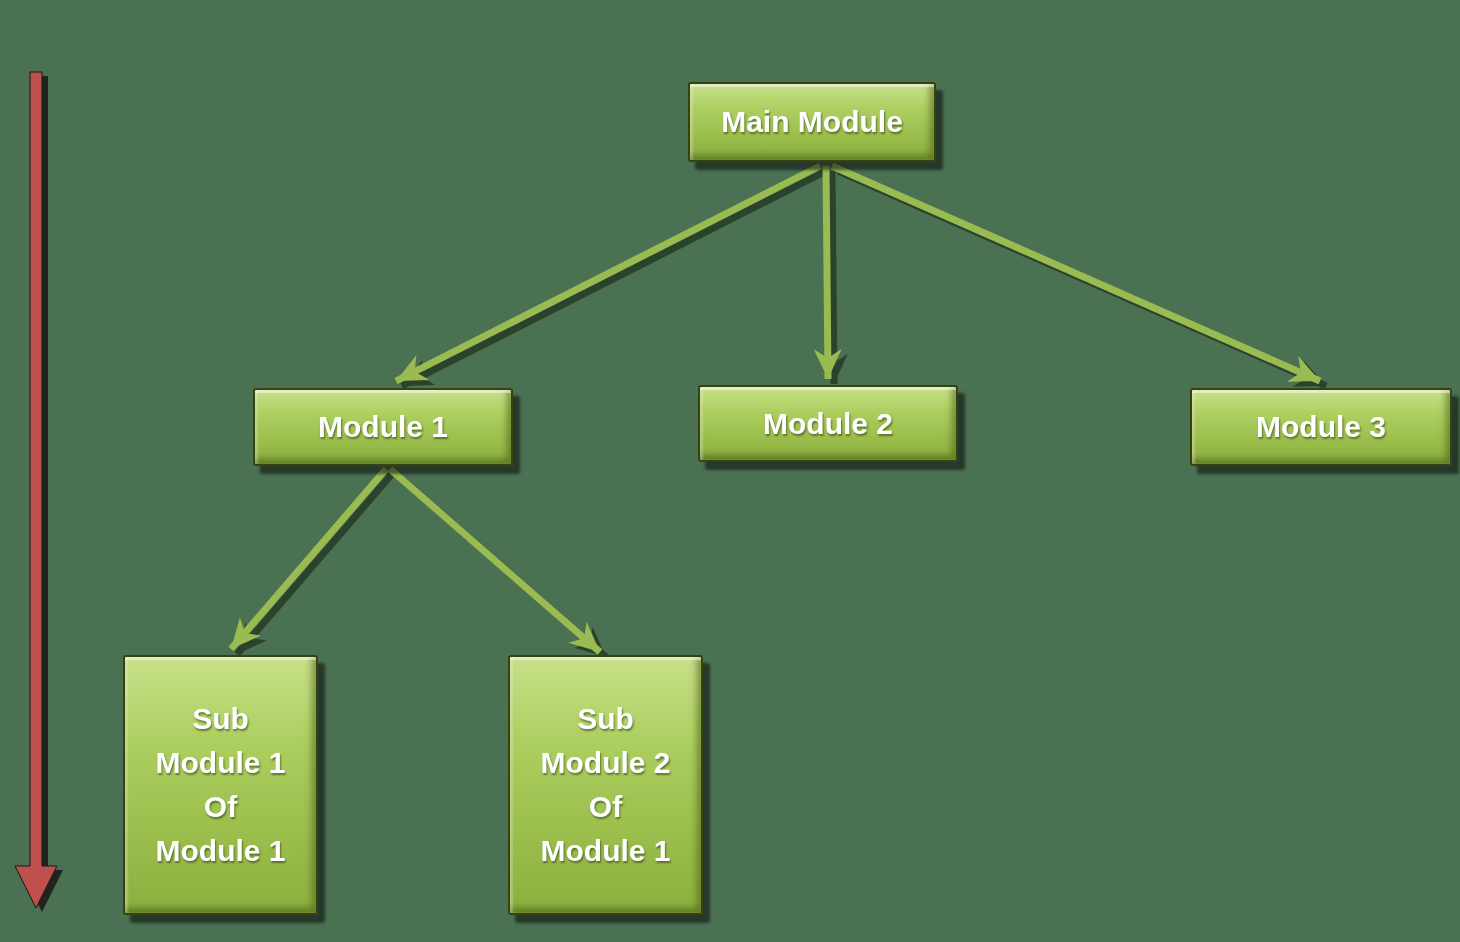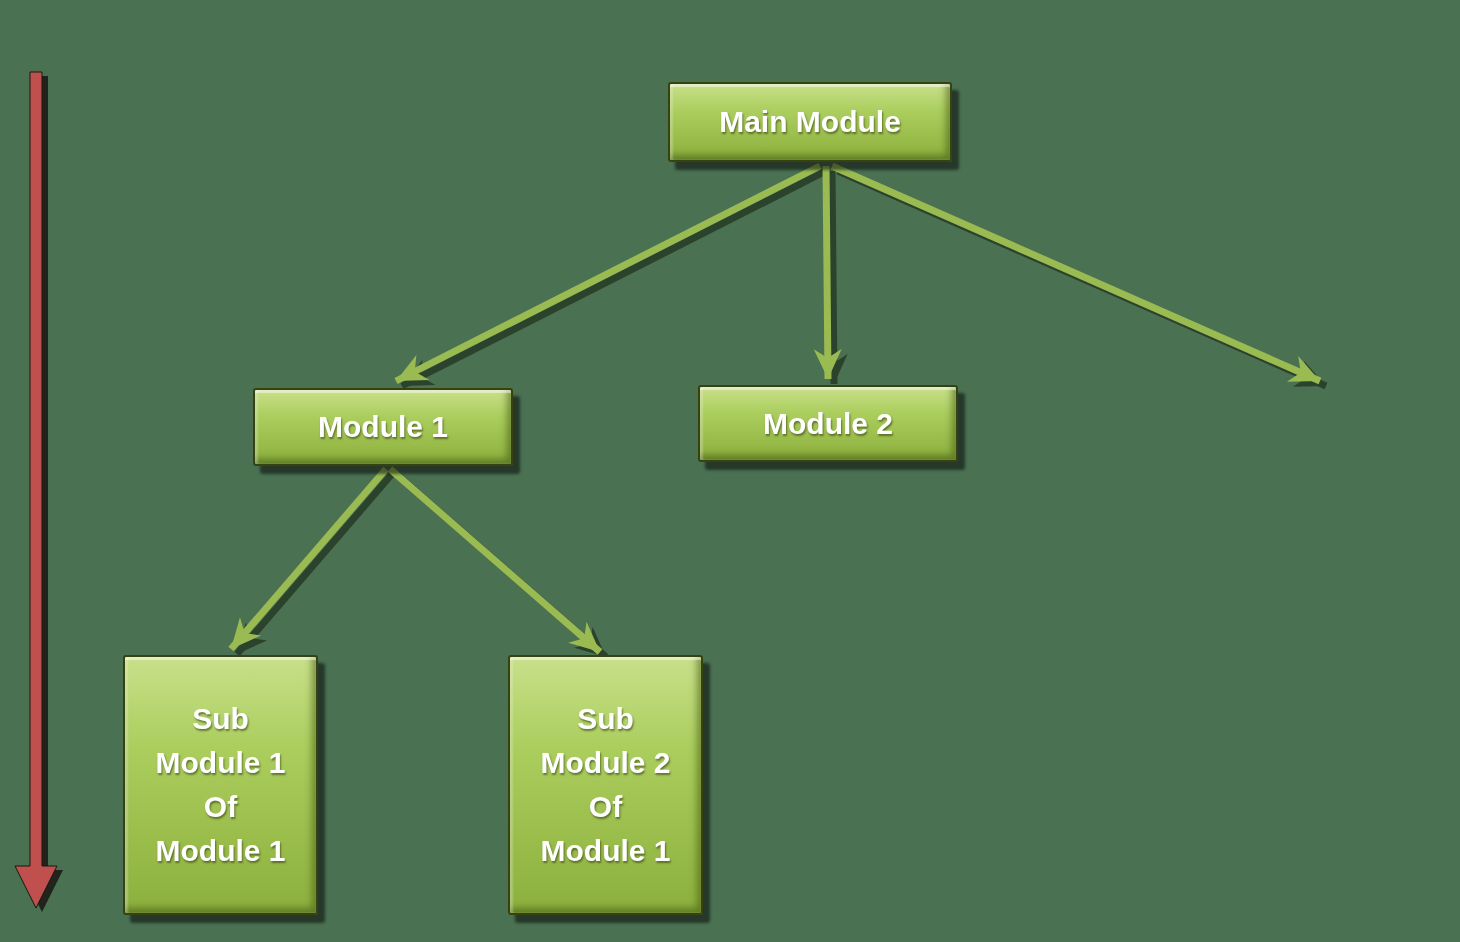--- a/index.html
+++ b/index.html
@@ -33,21 +33,21 @@
   }
   .node-label {
     color: #ffffff;
     font-weight: bold;
     font-size: 30px;
     text-align: center;
     white-space: pre-line;
     line-height: 44px;
     text-shadow: 1px 2px 2px rgba(40,50,10,0.55);
   }
-  .node-main    { left: 668px;  top: 82px;  width: 284px; height: 80px; align-items: center; }
+  .node-main    { left: 688px;  top: 82px;  width: 248px; height: 80px; align-items: center; }
   .node-module1 { left: 253px;  top: 388px; width: 260px; height: 78px; }
   .node-module2 { left: 698px;  top: 385px; width: 260px; height: 77px; }
   .node-module3 { left: 1190px; top: 388px; width: 262px; height: 78px; }
   .node-sub1    { left: 123px;  top: 655px; width: 195px; height: 260px; }
   .node-sub2    { left: 508px;  top: 655px; width: 195px; height: 260px; }
   .caption {
     position: absolute;
     left: 928px;
     top: 822px;
     color: #92d050;
@@ -97,20 +97,23 @@
   </div>
 
   <div class="node node-module1">
     <span class="node-label">Module 1</span>
   </div>
 
   <div class="node node-module2">
     <span class="node-label">Module 2</span>
   </div>
 
+  <div class="node node-module3">
+    <span class="node-label">Module 3</span>
+  </div>
 
   <div class="node node-sub1">
     <span class="node-label">Sub
 Module 1
 Of
 Module 1</span>
   </div>
 
   <div class="node node-sub2">
     <span class="node-label">Sub

